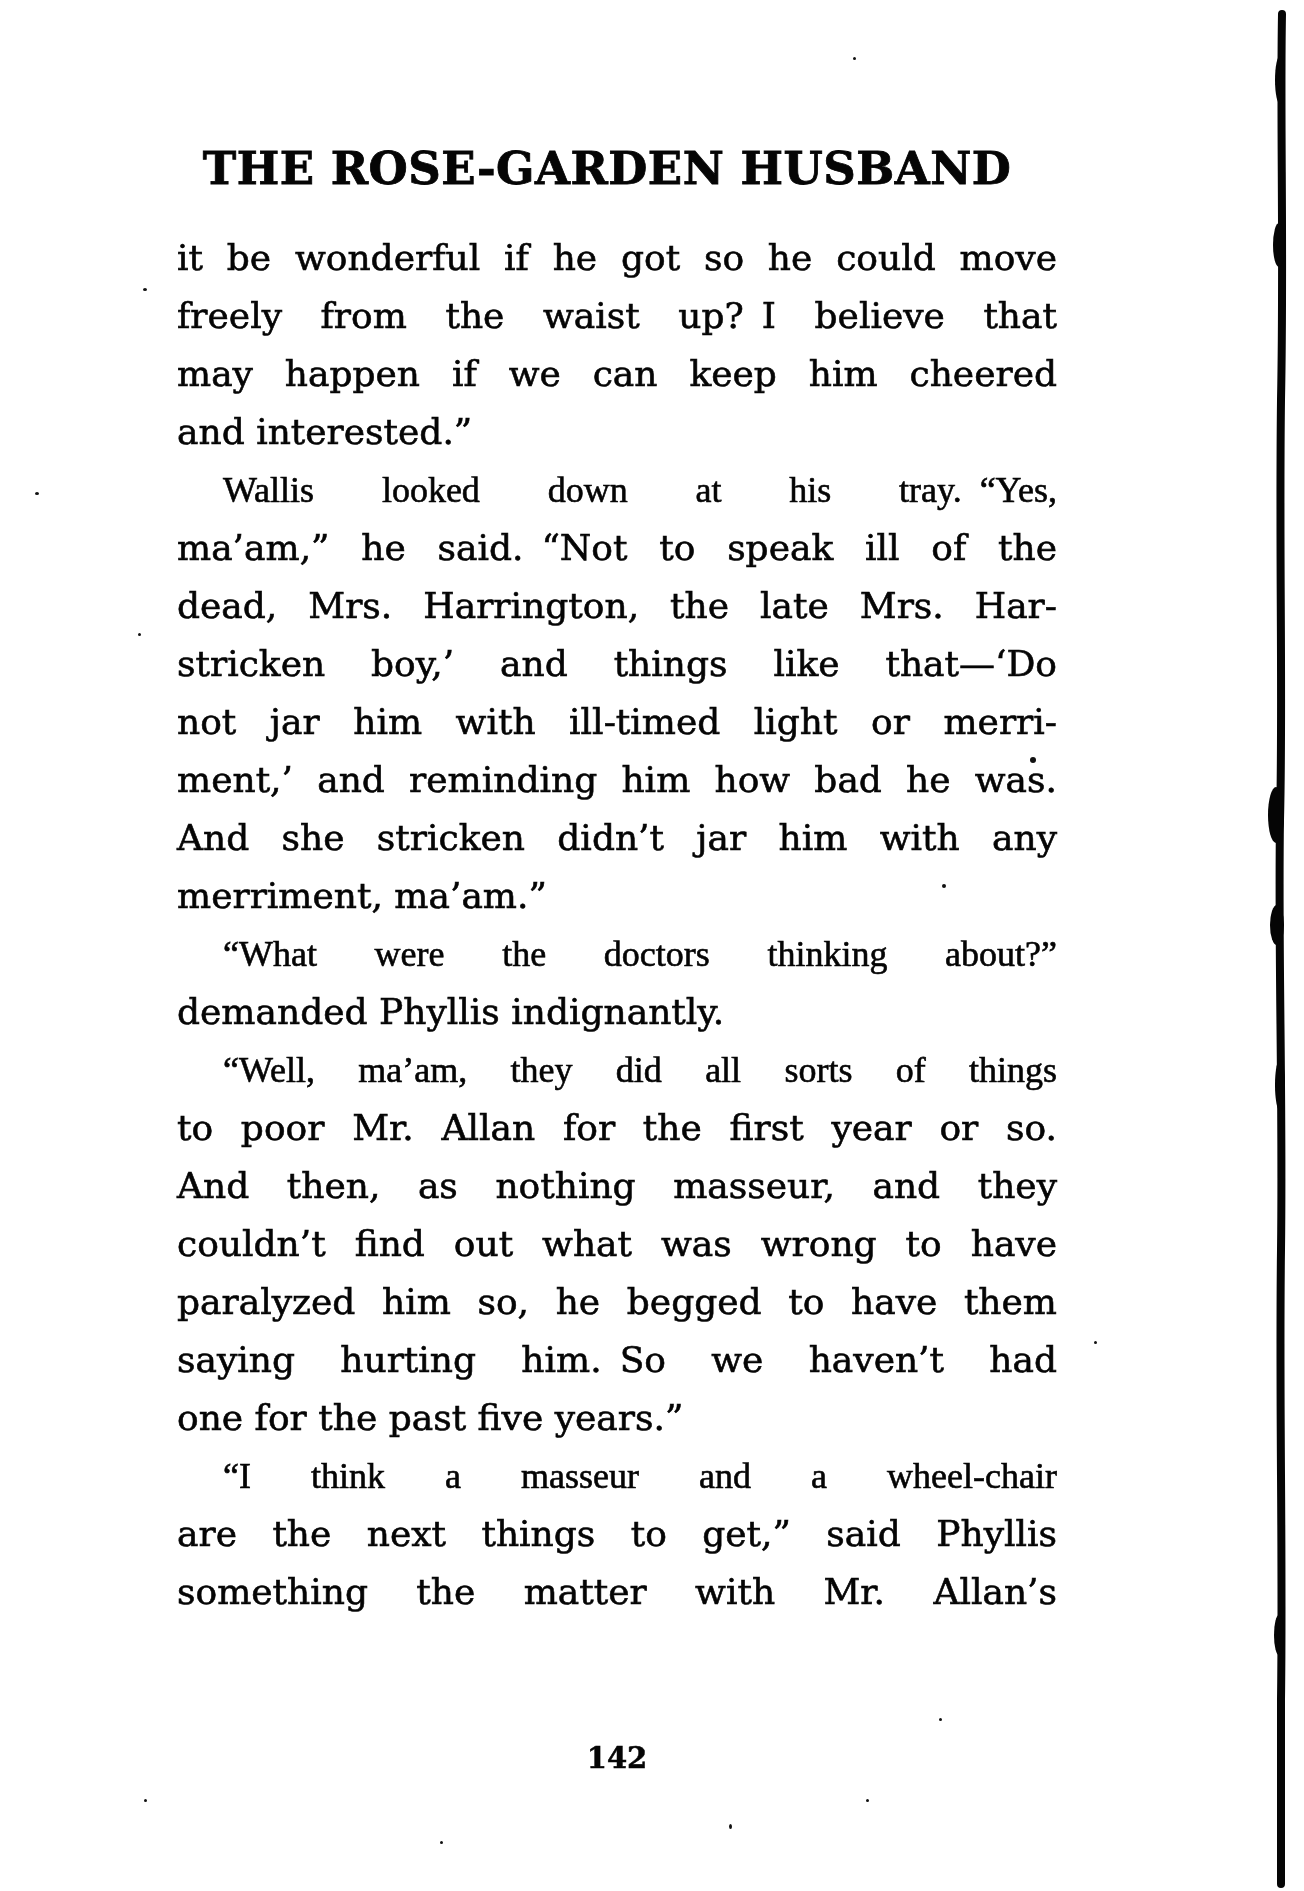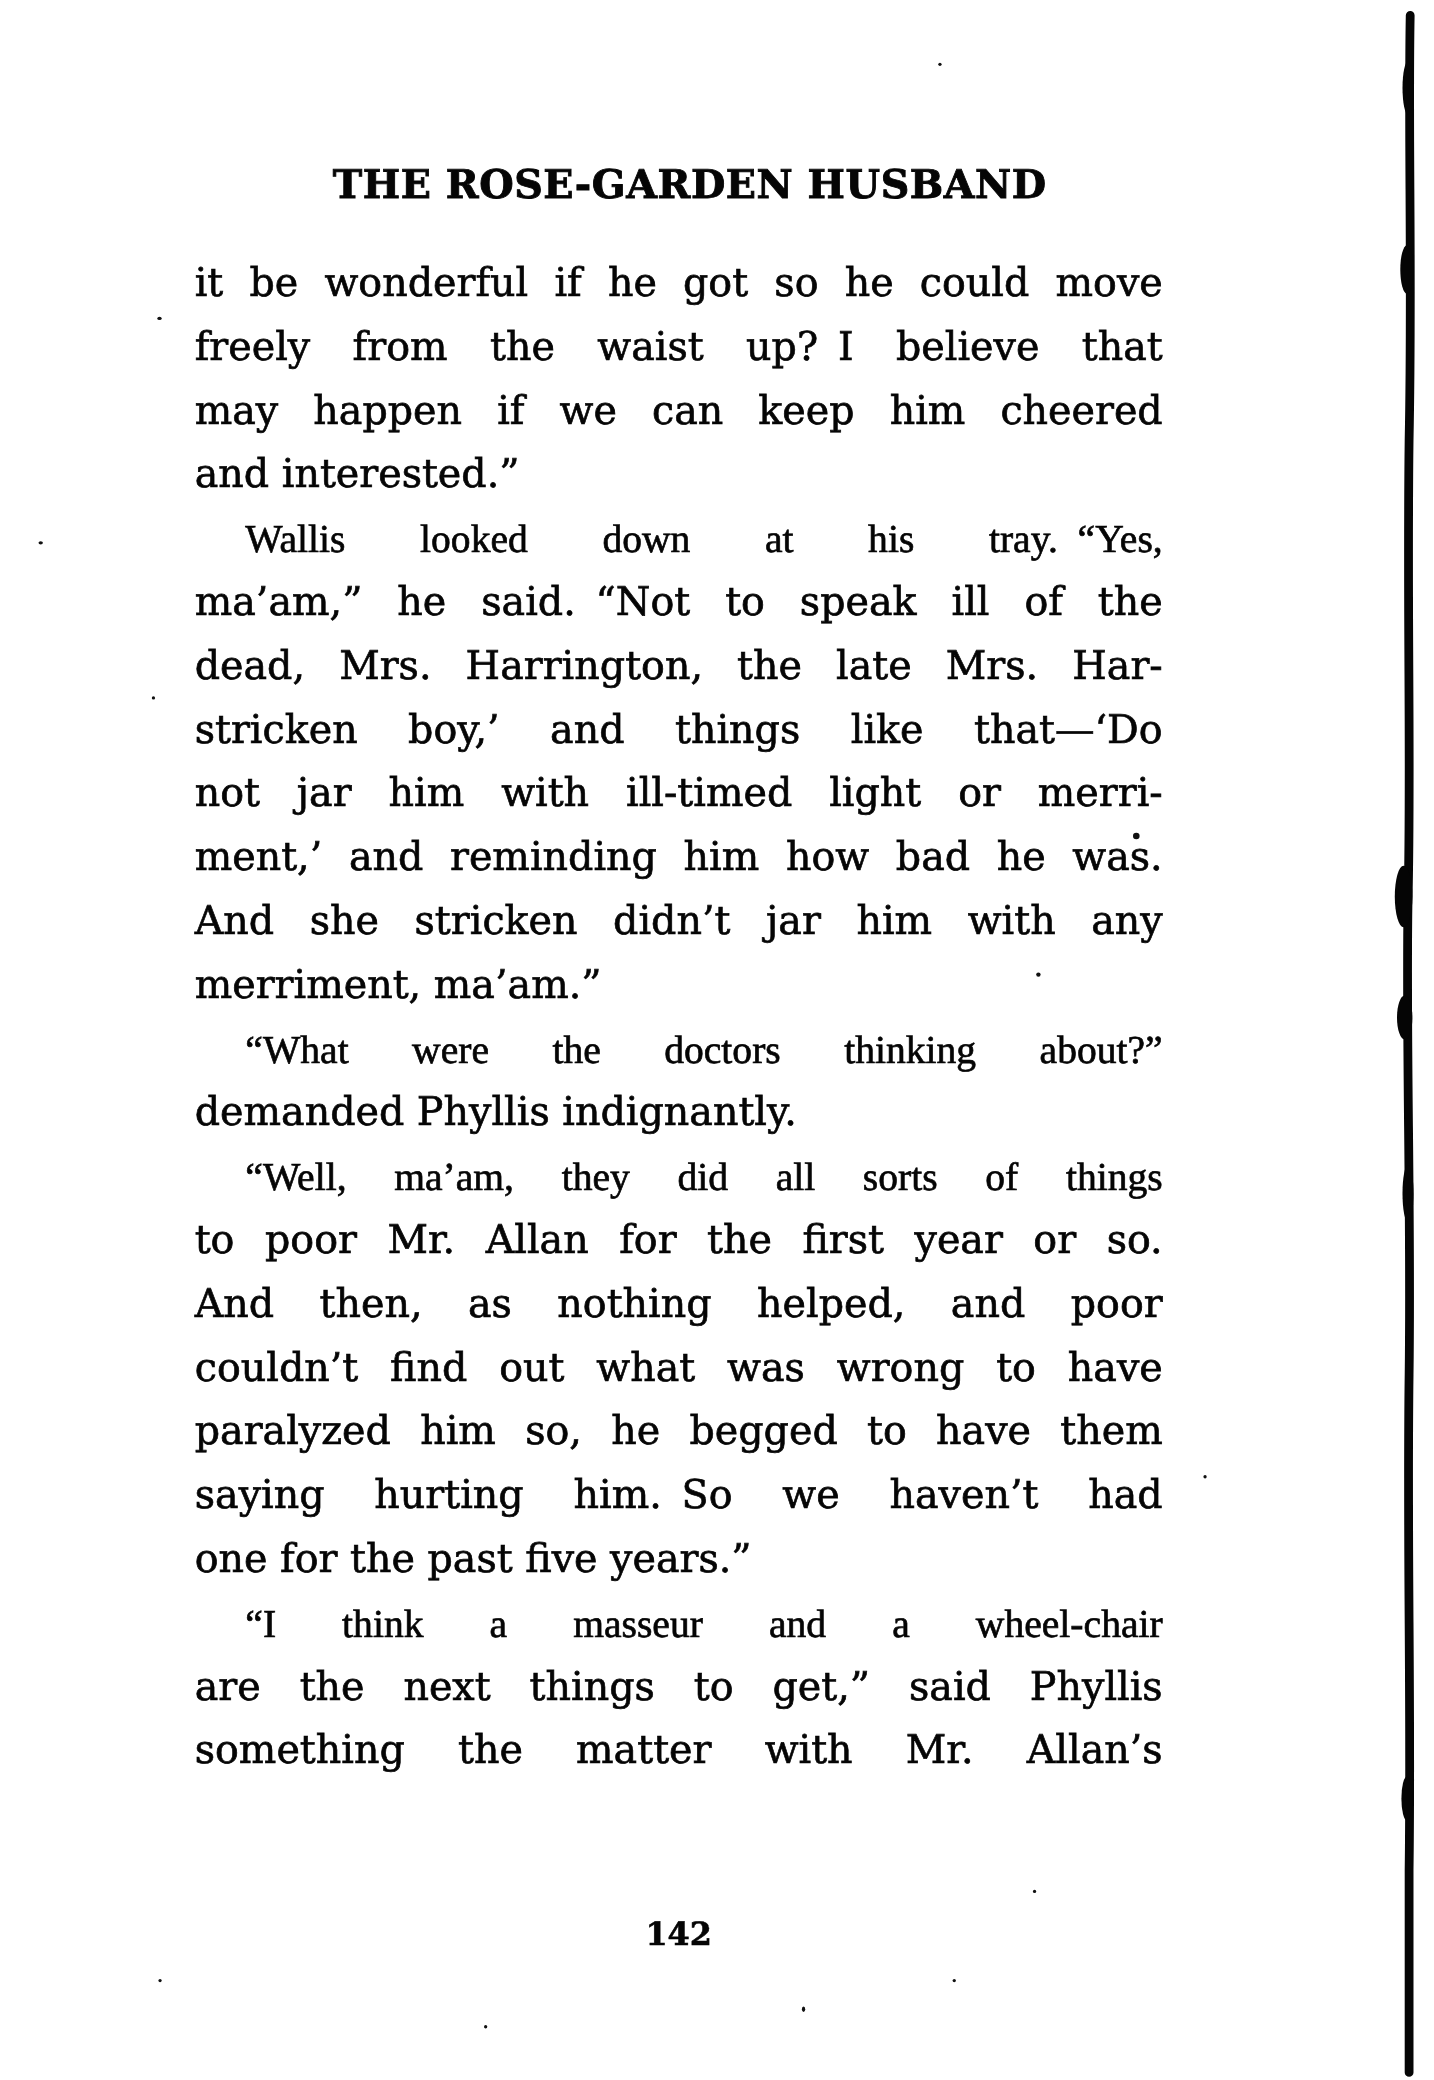--- a/index.html
+++ b/index.html
@@ -7,22 +7,22 @@
   .page {
     position:relative;
     width:1304px; height:1891px;
     background:#ffffff;
     overflow:hidden;
     font-family:"DejaVu Serif","Liberation Serif",serif;
     color:#050505;
   }
   .running-header {
     position:absolute;
-    left:187px; top:146px; width:880px;
-    font-size:36px; line-height:45px;
+    left:167px; top:146px; width:880px;
+    font-size:45px; line-height:45px;
     font-weight:bold;
     text-align:center;
     letter-spacing:0.5px;
     white-space:nowrap;
     -webkit-text-stroke:0.8px #050505;
   }
   .body-text {
     position:absolute;
     left:177px; top:229px; width:880px;
     font-size:36px; line-height:58px;
@@ -73,21 +73,21 @@
       <div class="line j">dead, Mrs. Harrington, the late Mrs. Har-</div>
       <div class="line j">stricken boy,’ and things like that—‘Do</div>
       <div class="line j">not jar him with ill-timed light or merri-</div>
       <div class="line j">ment,’ and reminding him how bad he was.</div>
       <div class="line j">And she stricken didn’t jar him with any</div>
       <div class="line">merriment, ma’am.”</div>
       <div class="line j in">“What were the doctors thinking about?”</div>
       <div class="line">demanded Phyllis indignantly.</div>
       <div class="line j in">“Well, ma’am, they did all sorts of things</div>
       <div class="line j">to poor Mr. Allan for the first year or so.</div>
-      <div class="line j">And then, as nothing helped, and poor</div>
+      <div class="line j">And then, as nothing masseur, and they</div>
       <div class="line j">couldn’t find out what was wrong to have</div>
       <div class="line j">paralyzed him so, he begged to have them</div>
       <div class="line j">saying hurting him. So we haven’t had</div>
       <div class="line">one for the past five years.”</div>
       <div class="line j in">“I think a masseur and a wheel-chair</div>
       <div class="line j">are the next things to get,” said Phyllis</div>
       <div class="line j">something the matter with Mr. Allan’s</div>
     </div>
 
   <div class="page-number">142</div>

